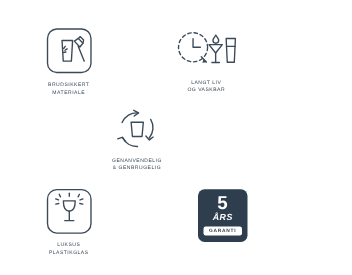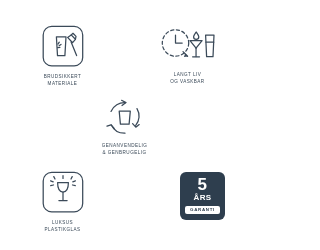--- a/index.html
+++ b/index.html
@@ -77,20 +77,21 @@
     line-height: 1;
     letter-spacing: 0.3px;
   }
   .warranty-unit {
     color: #ffffff;
     font-size: 8px;
     font-weight: 700;
     line-height: 1;
     margin-top: 1px;
     letter-spacing: 0.4px;
+    font-style: italic;
   }
   .warranty-pill {
     margin-top: 4px;
     background: #ffffff;
     color: #2e3e4e;
     font-size: 4.4px;
     font-weight: 700;
     letter-spacing: 0.7px;
     border-radius: 2px;
     padding: 2px 5px;

